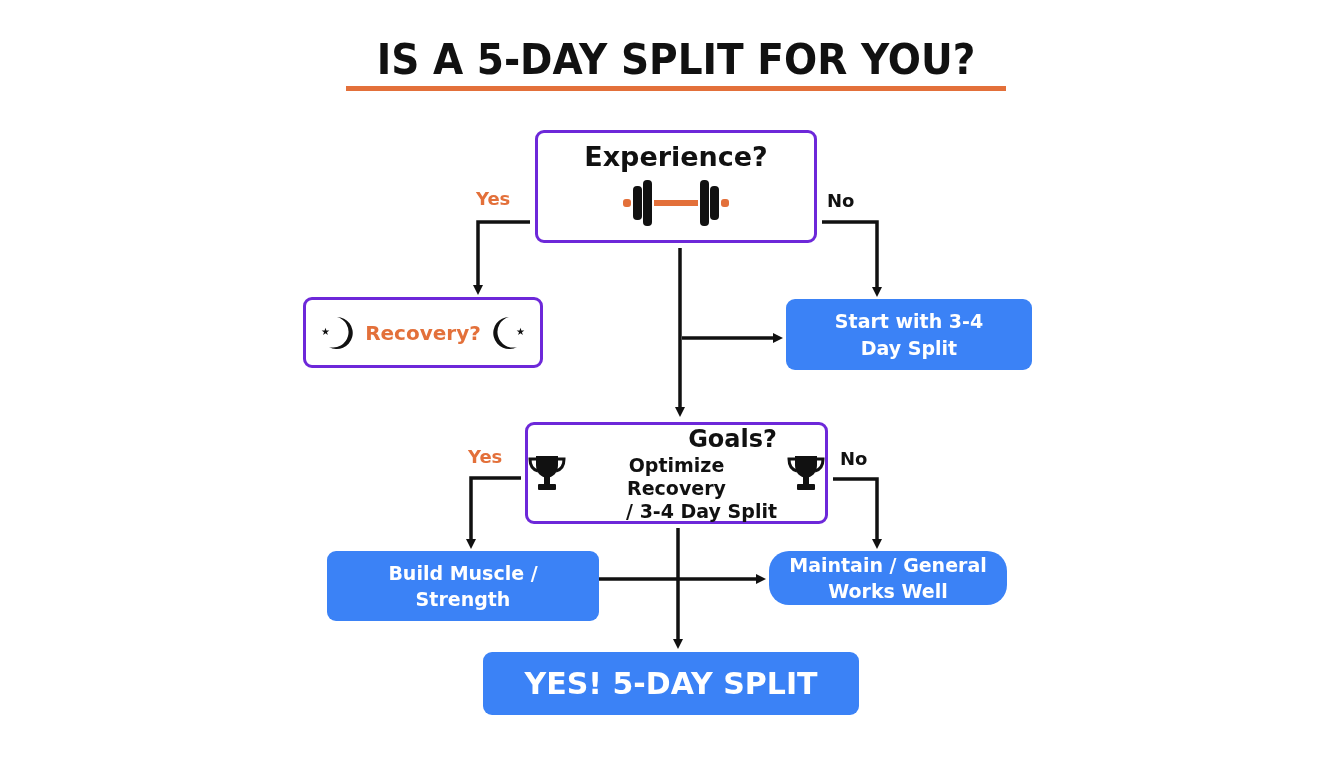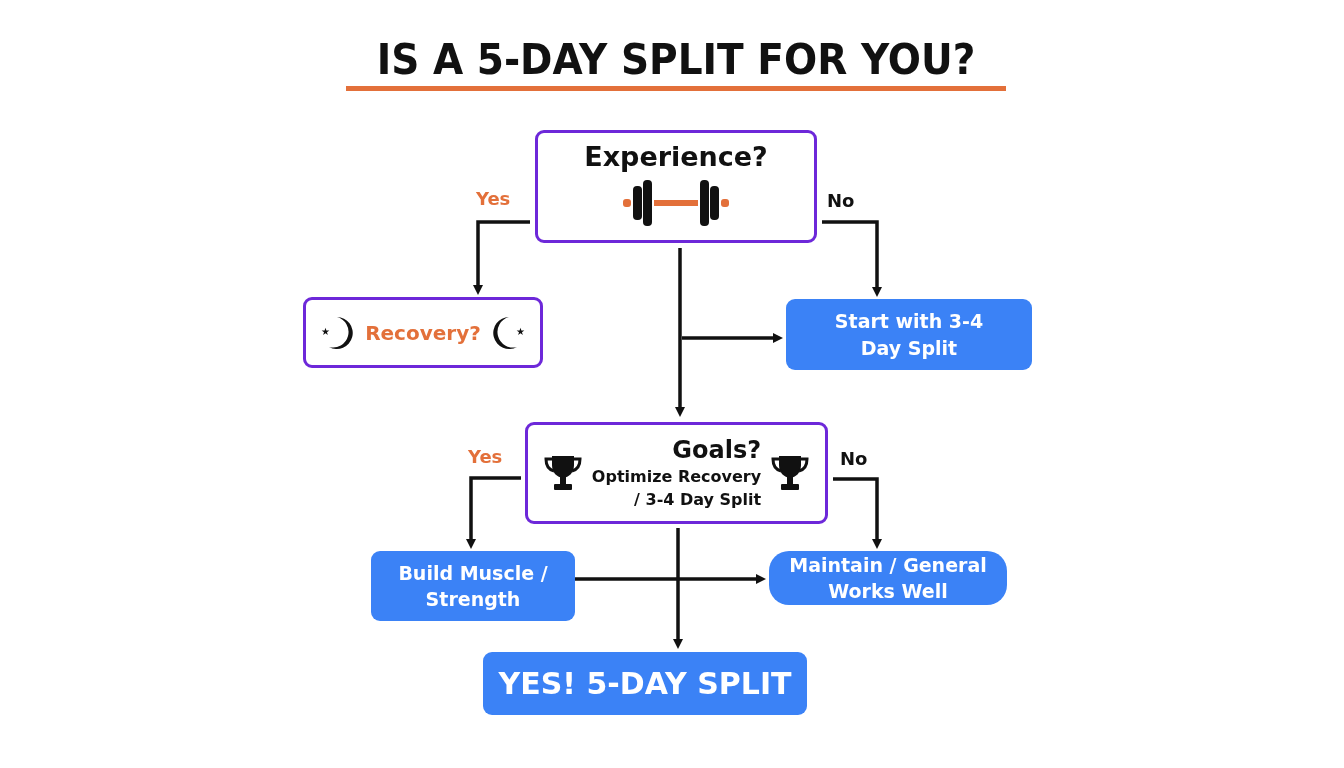--- a/index.html
+++ b/index.html
@@ -24,25 +24,25 @@
   }
   .outline { border: 3px solid #6d28d9; background: #fff; }
   .filled { background: #3b82f6; color: #fff; font-weight: bold; }
   .exp-box { left: 535px; top: 130px; width: 282px; height: 113px; flex-direction: column; }
   .exp-title { font-weight: bold; font-size: 27px; color: #111; margin-top: -4px; }
   .rec-box { left: 303px; top: 297px; width: 240px; height: 71px; }
   .rec-text { font-weight: bold; font-size: 20px; color: #e3703a; margin: 0 6px; }
   .goals-box { left: 525px; top: 422px; width: 303px; height: 102px; }
   .goals-text { display: flex; flex-direction: column; align-items: flex-end; margin: 0 10px; }
   .goals-title { font-weight: bold; font-size: 24px; color: #111; line-height: 30px; }
-  .goals-sub { font-weight: bold; font-size: 16px; color: #111; line-height: 23px; }
+  .goals-sub { font-weight: bold; font-size: 19px; color: #111; line-height: 23px; }
   .start-box { left: 786px; top: 299px; width: 246px; height: 71px; font-size: 19px; line-height: 27px; }
-  .build-box { left: 327px; top: 551px; width: 204px; height: 70px; font-size: 19px; line-height: 26px; margin-left: 44px; }
+  .build-box { left: 327px; top: 551px; width: 272px; height: 70px; font-size: 19px; line-height: 26px; }
   .maintain-box { left: 769px; top: 551px; width: 238px; height: 54px; font-size: 19px; line-height: 26px; border-radius: 20px; }
-  .yes-box { left: 483px; top: 652px; width: 324px; height: 63px; font-size: 30px; }
+  .yes-box { left: 483px; top: 652px; width: 376px; height: 63px; font-size: 30px; }
   .label { position: absolute; font-weight: bold; font-size: 18px; }
   .label.orange { color: #e3703a; }
   .label.dark { color: #111; }
   svg.connectors { position: absolute; left: 0; top: 0; }
   .icon { display: inline-flex; }
 </style>
 </head>
 <body>
 
 <div class="title">IS A 5-DAY SPLIT FOR YOU?</div>

